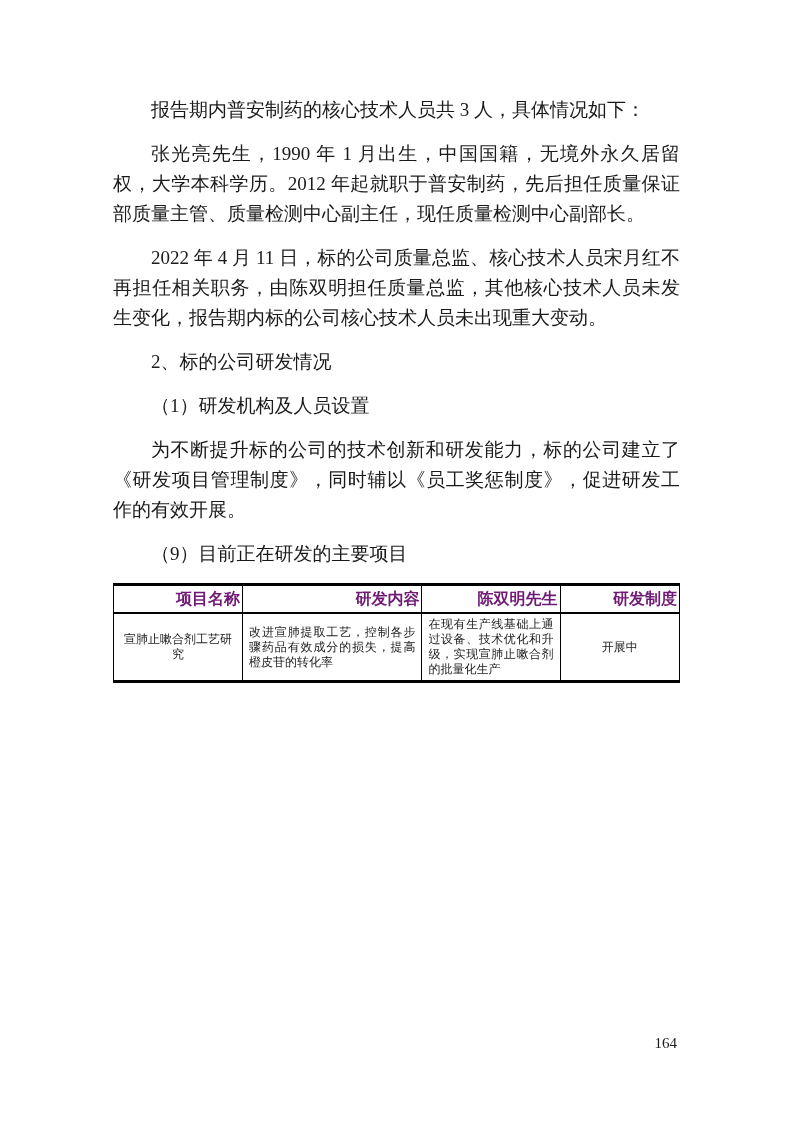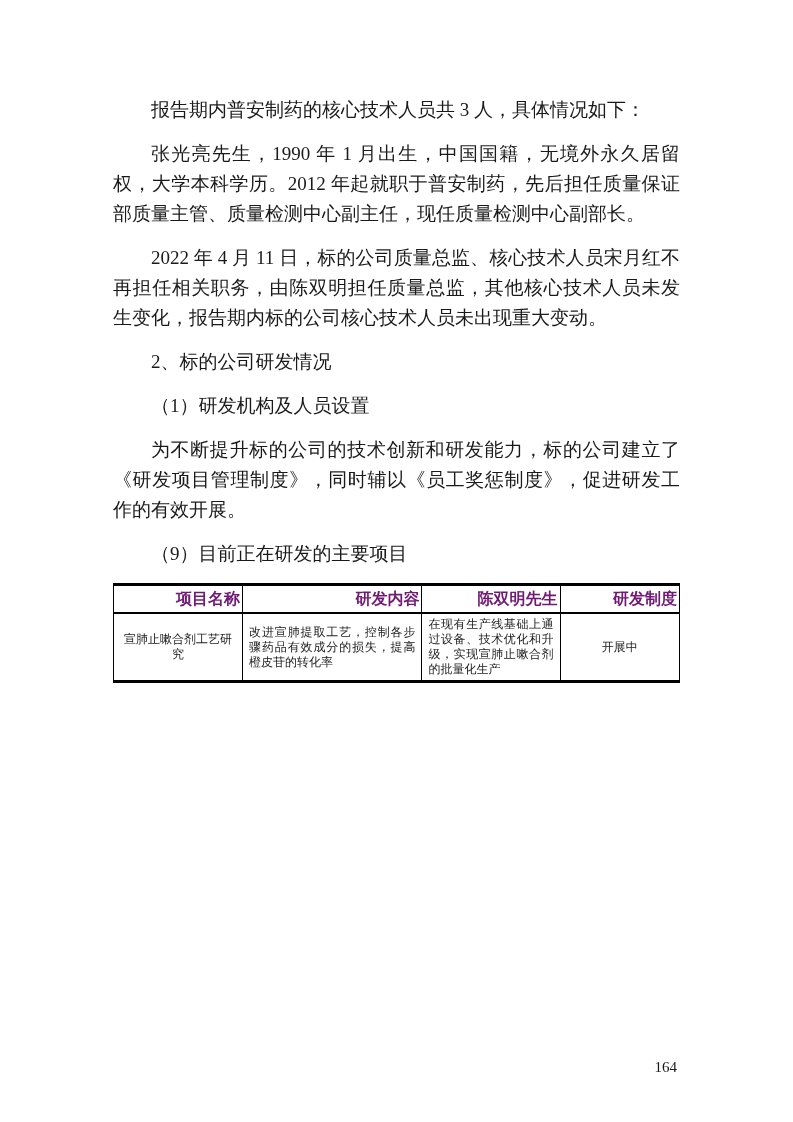--- a/index.html
+++ b/index.html
@@ -69,21 +69,21 @@
     text-align: center;
     font-family: "Liberation Serif", "DejaVu Serif", serif;
   }
   td.cell-left {
     text-align: justify;
     text-justify: inter-ideograph;
     font-family: "Liberation Sans", "DejaVu Sans", sans-serif;
   }
   .page-number {
     position: absolute;
-    top: 1058px;
+    top: 1034px;
     right: 116px;
     font-size: 15px;
     line-height: 18px;
     color: #1a1a1a;
     font-family: "Liberation Serif", "DejaVu Serif", serif;
   }
 </style>
 </head>
 <body>
 

